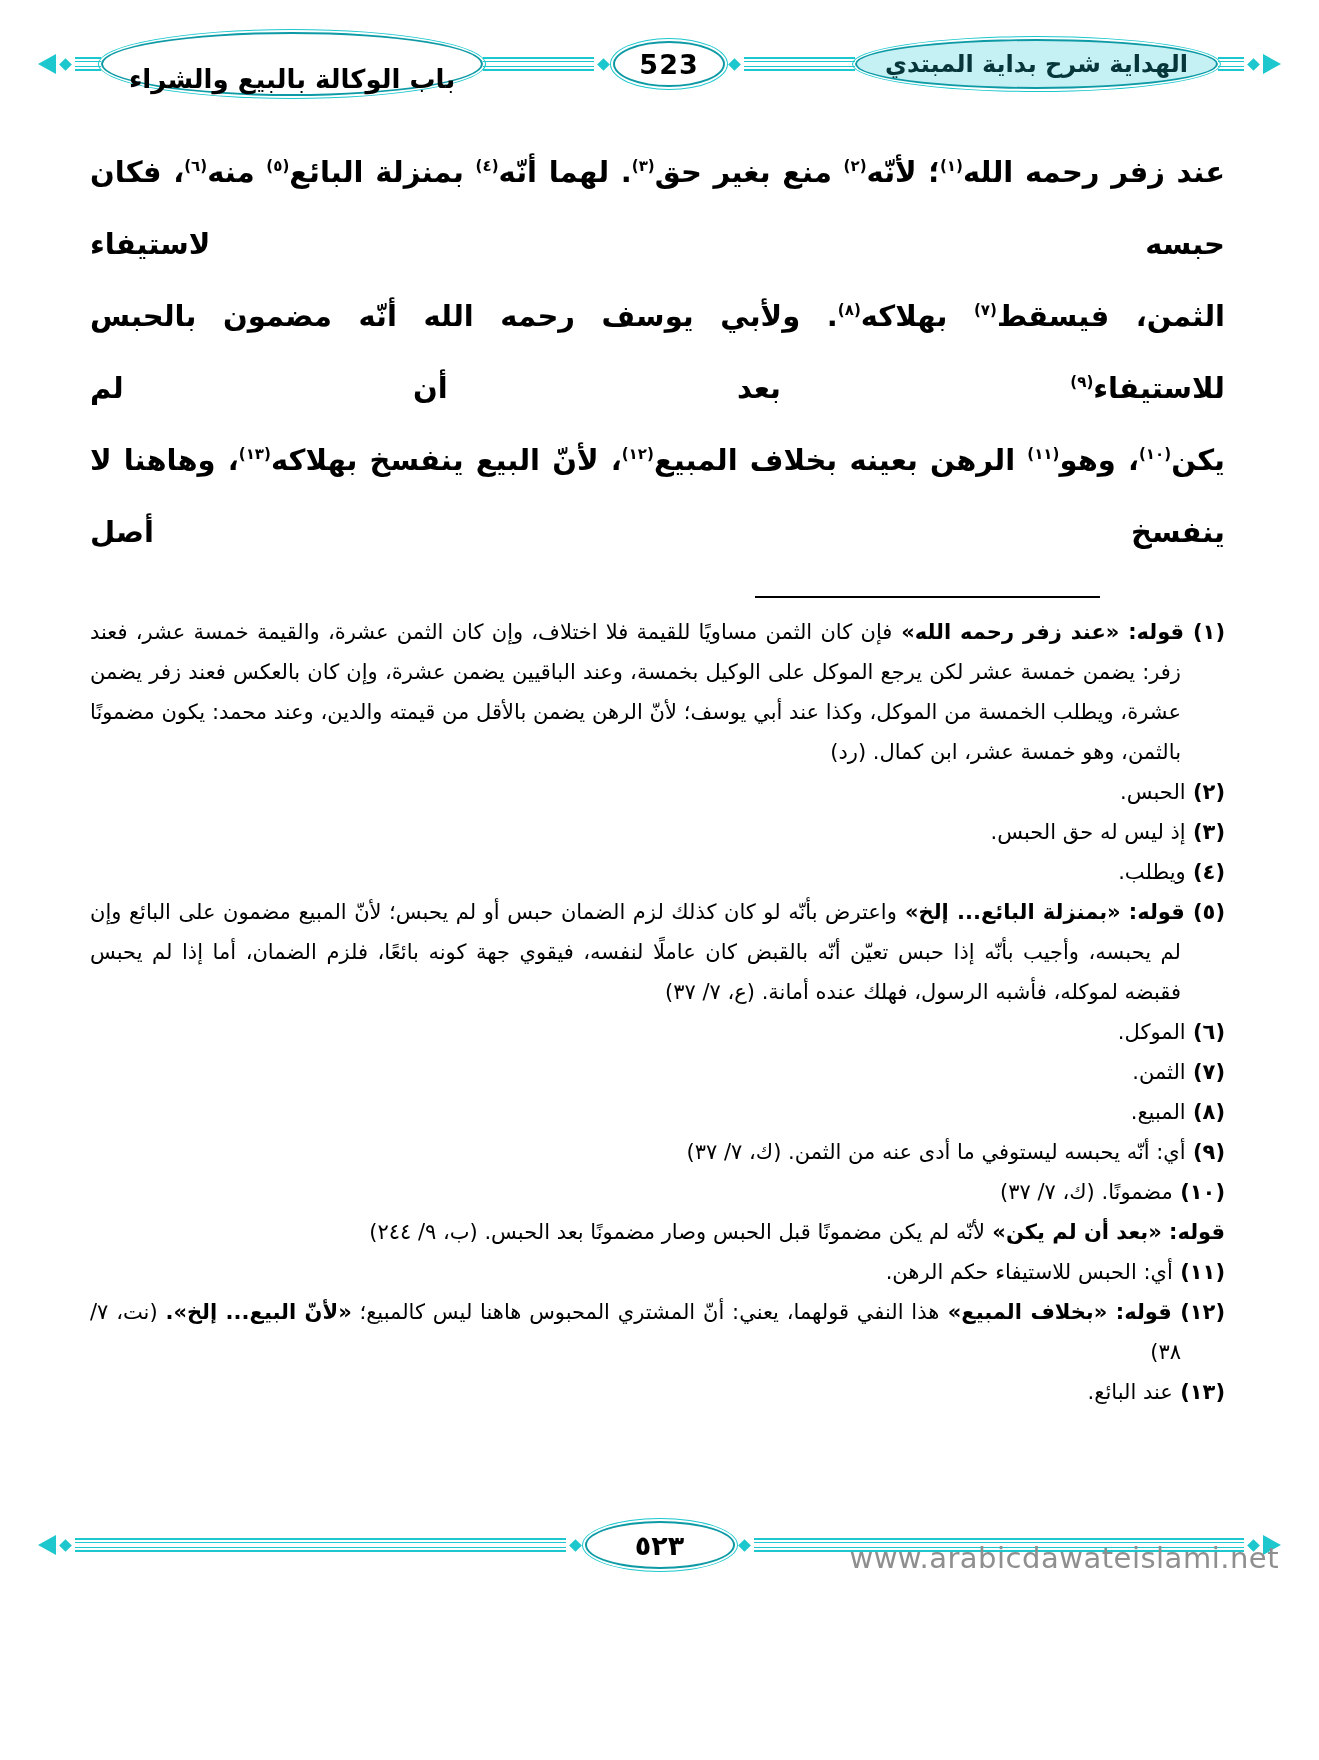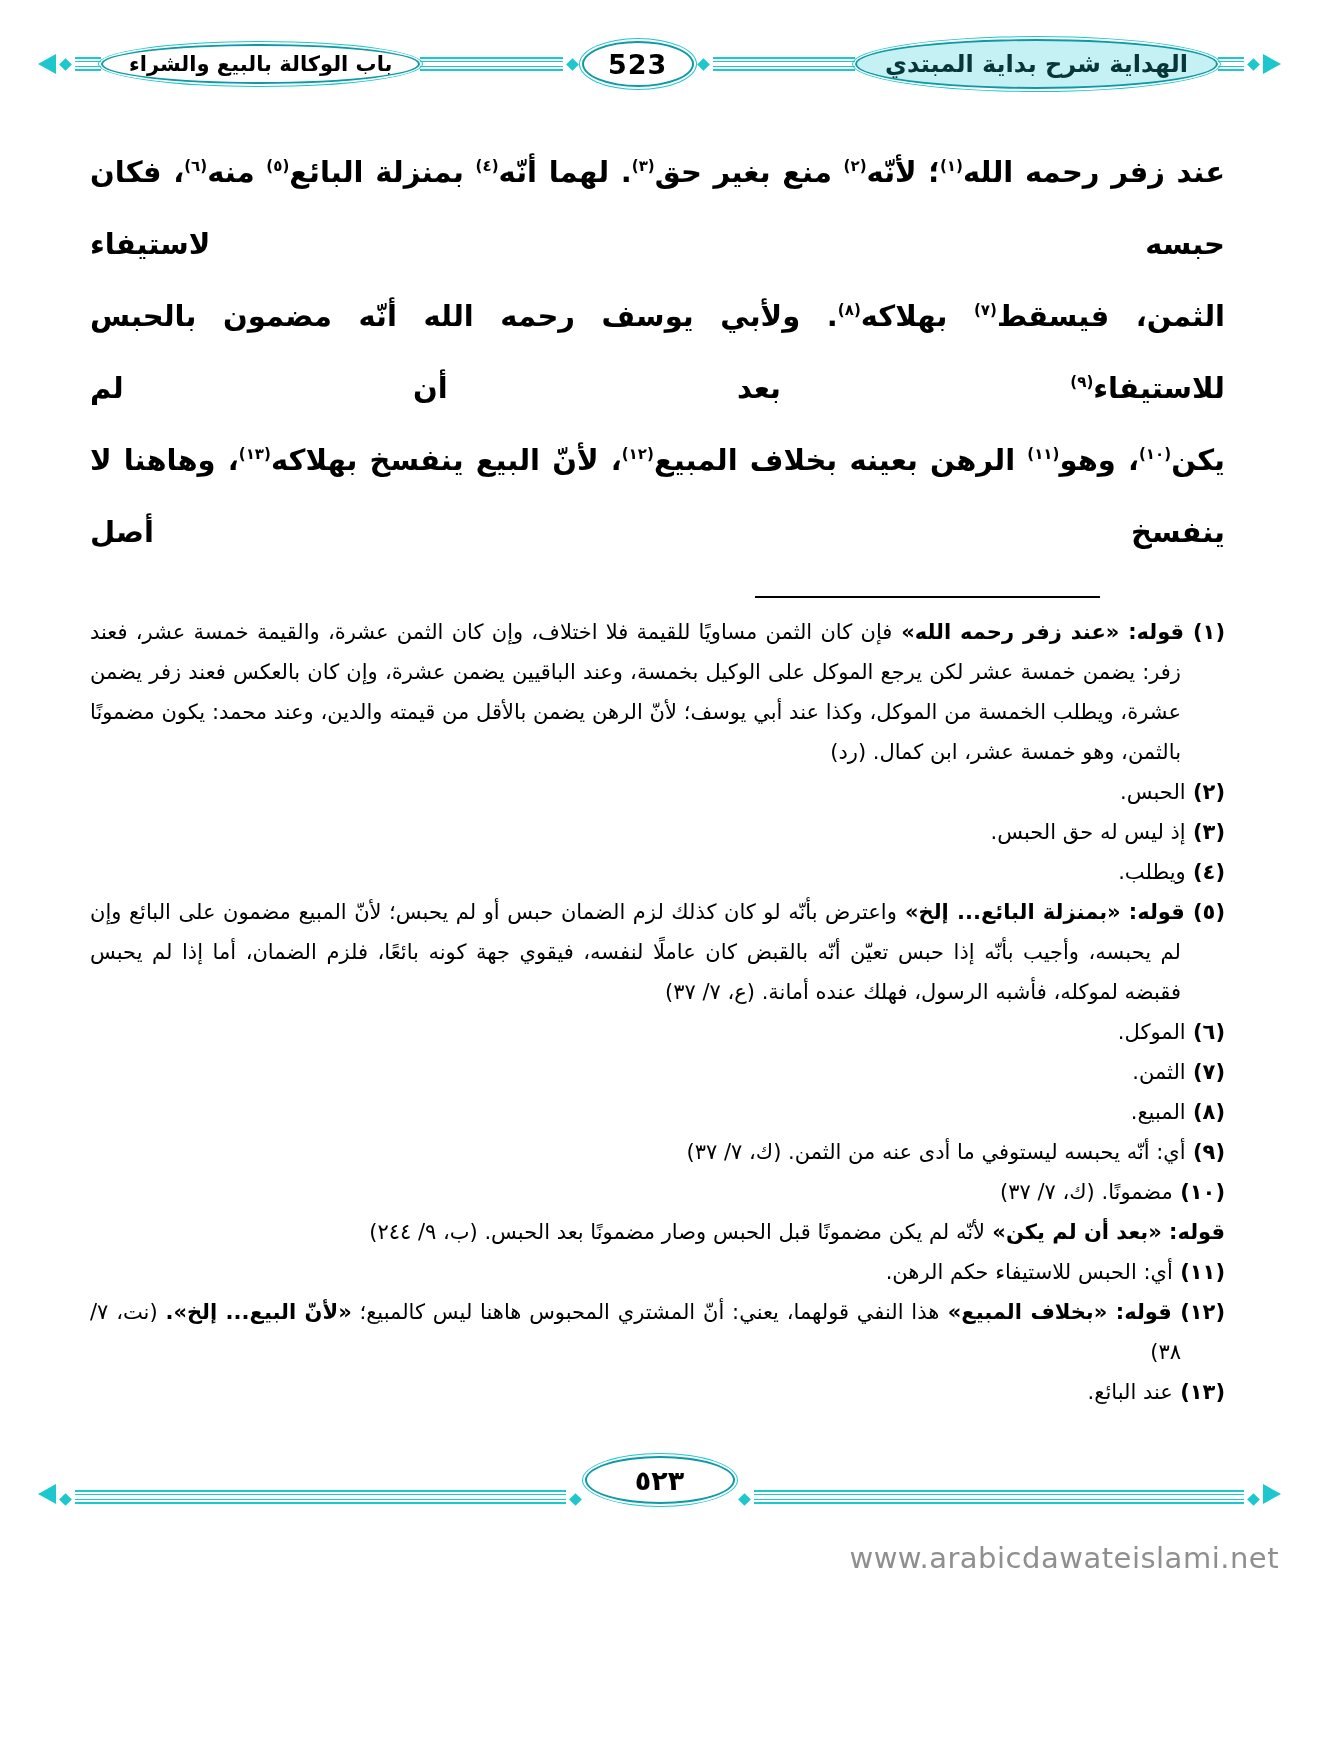--- a/index.html
+++ b/index.html
@@ -13,38 +13,38 @@
   html,body{background:#ffffff;}
   body{font-family:"DejaVu Sans", sans-serif;color:var(--text);}
   .page{
     width:1319px;height:1760px;margin:0 auto;background:#ffffff;
     position:relative;overflow:hidden;
   }
 
   
   .band{display:flex;align-items:center;position:relative;}
   .top-band{margin:28px 38px 0 38px;height:72px;}
-  .bottom-band{position:absolute;left:38px;right:38px;top:1440px;height:64px;align-items:flex-end;}
+  .bottom-band{position:absolute;left:38px;right:38px;top:1513px;height:64px;}
   .band-line{height:14px;border-top:2px solid var(--accent);border-bottom:2px solid var(--accent);position:relative;flex:0 0 auto;}
   .band-line.grow{flex:1 1 auto;}
   .band-line.seg-s{width:26px;}
   .band-line::before,.band-line::after{content:"";position:absolute;left:0;right:0;height:1px;background:var(--accent);}
   .band-line::before{top:2px;}
   .band-line::after{bottom:2px;}
   .arrow{width:0;height:0;border-top:10px solid transparent;border-bottom:10px solid transparent;flex:none;}
   .arrow.left{border-right:18px solid var(--accent);}
   .arrow.right{border-left:18px solid var(--accent);}
   .diamond{width:9px;height:9px;background:var(--accent);transform:rotate(45deg);margin:0 5px;flex:none;}
   .cartouche{
     border:2px solid var(--accent-dark);border-radius:50%;
     display:flex;align-items:center;justify-content:center;
     background:#ffffff;flex:none;
     box-shadow:0 0 0 2px #ffffff,0 0 0 3px var(--accent);
   }
-  .cartouche.chapter{min-width:290px;height:40px;padding:0 26px;font-weight:bold;font-size:21px;direction:rtl;}
+  .cartouche.chapter{min-width:290px;height:64px;padding:0 26px;font-weight:bold;font-size:26px;direction:rtl;align-items:flex-end;}
   .cartouche.pageno{width:112px;height:46px;font-weight:bold;font-size:27px;letter-spacing:1px;}
   .cartouche.booktitle{min-width:300px;height:50px;padding:12px 28px;background:var(--accent-light);font-weight:bold;font-size:24px;direction:rtl;color:#06363a;}
   .cartouche.pageno-ar{width:150px;height:48px;font-weight:bold;font-size:27px;direction:rtl;}
 
   
   .body-text{margin:36px 94px 0 90px;direction:rtl;}
   .body-line{
     font-size:29px;font-weight:bold;line-height:72px;
     text-align:justify;text-align-last:justify;
   }

